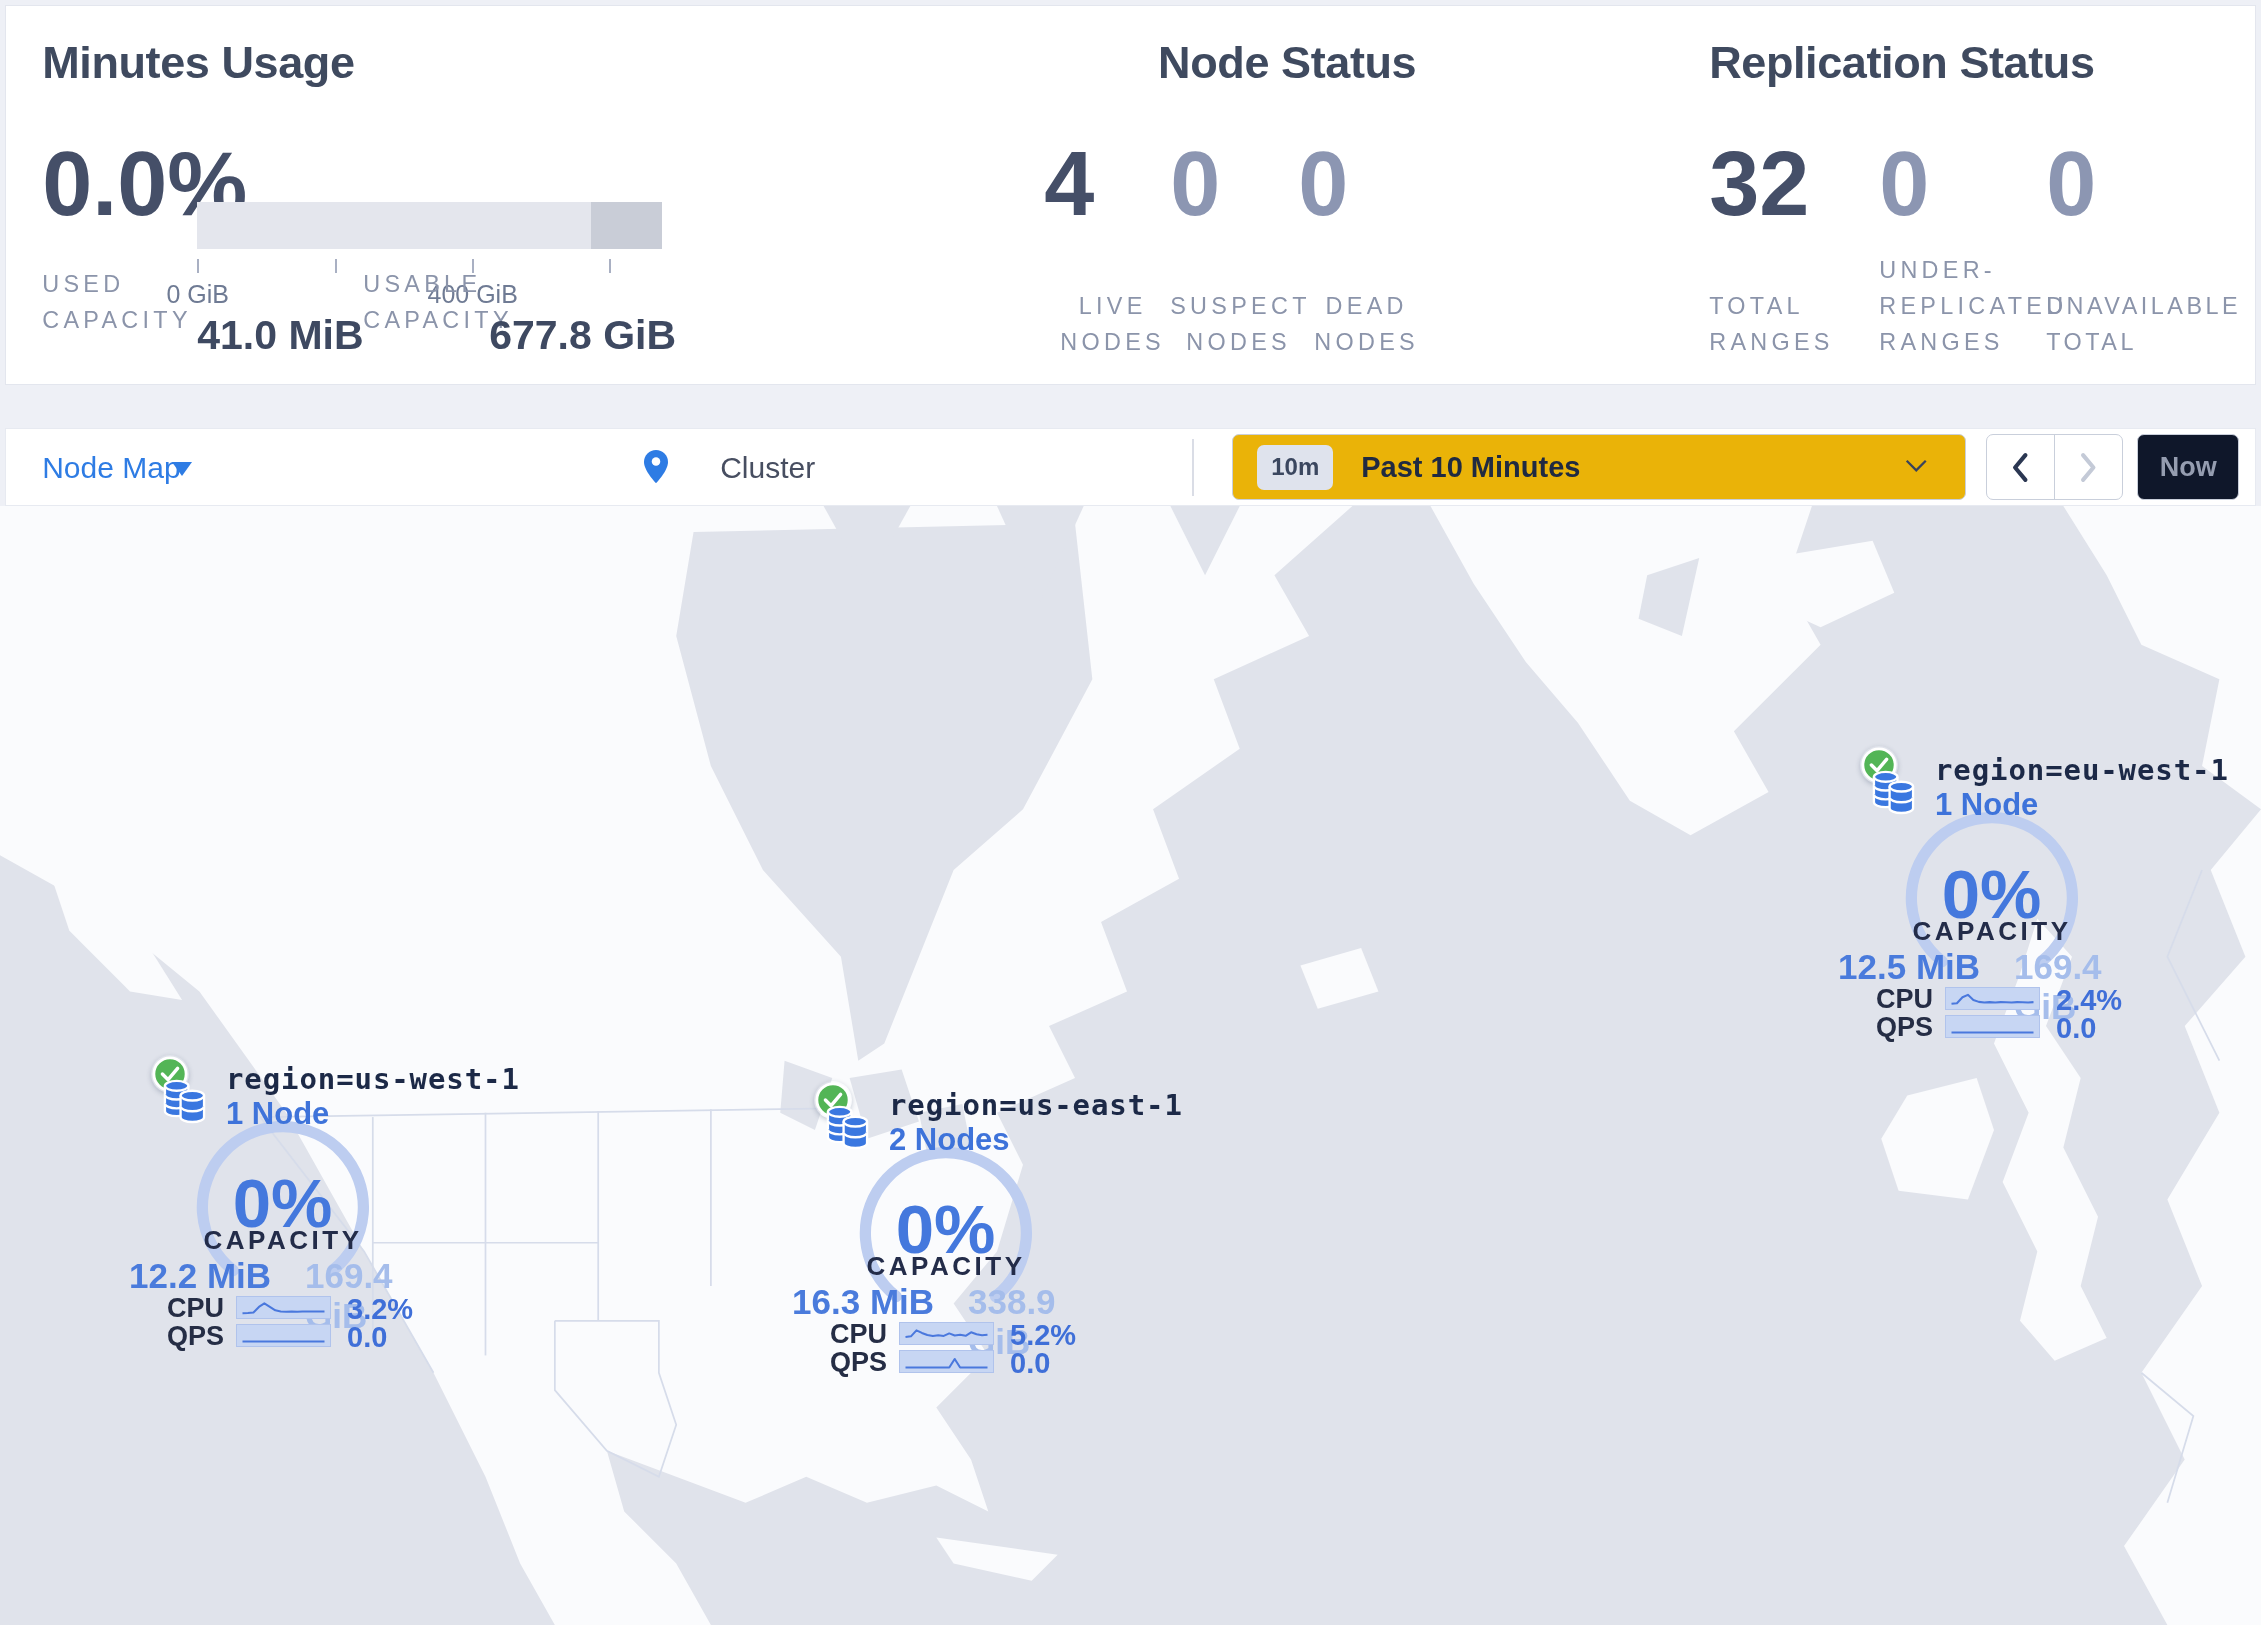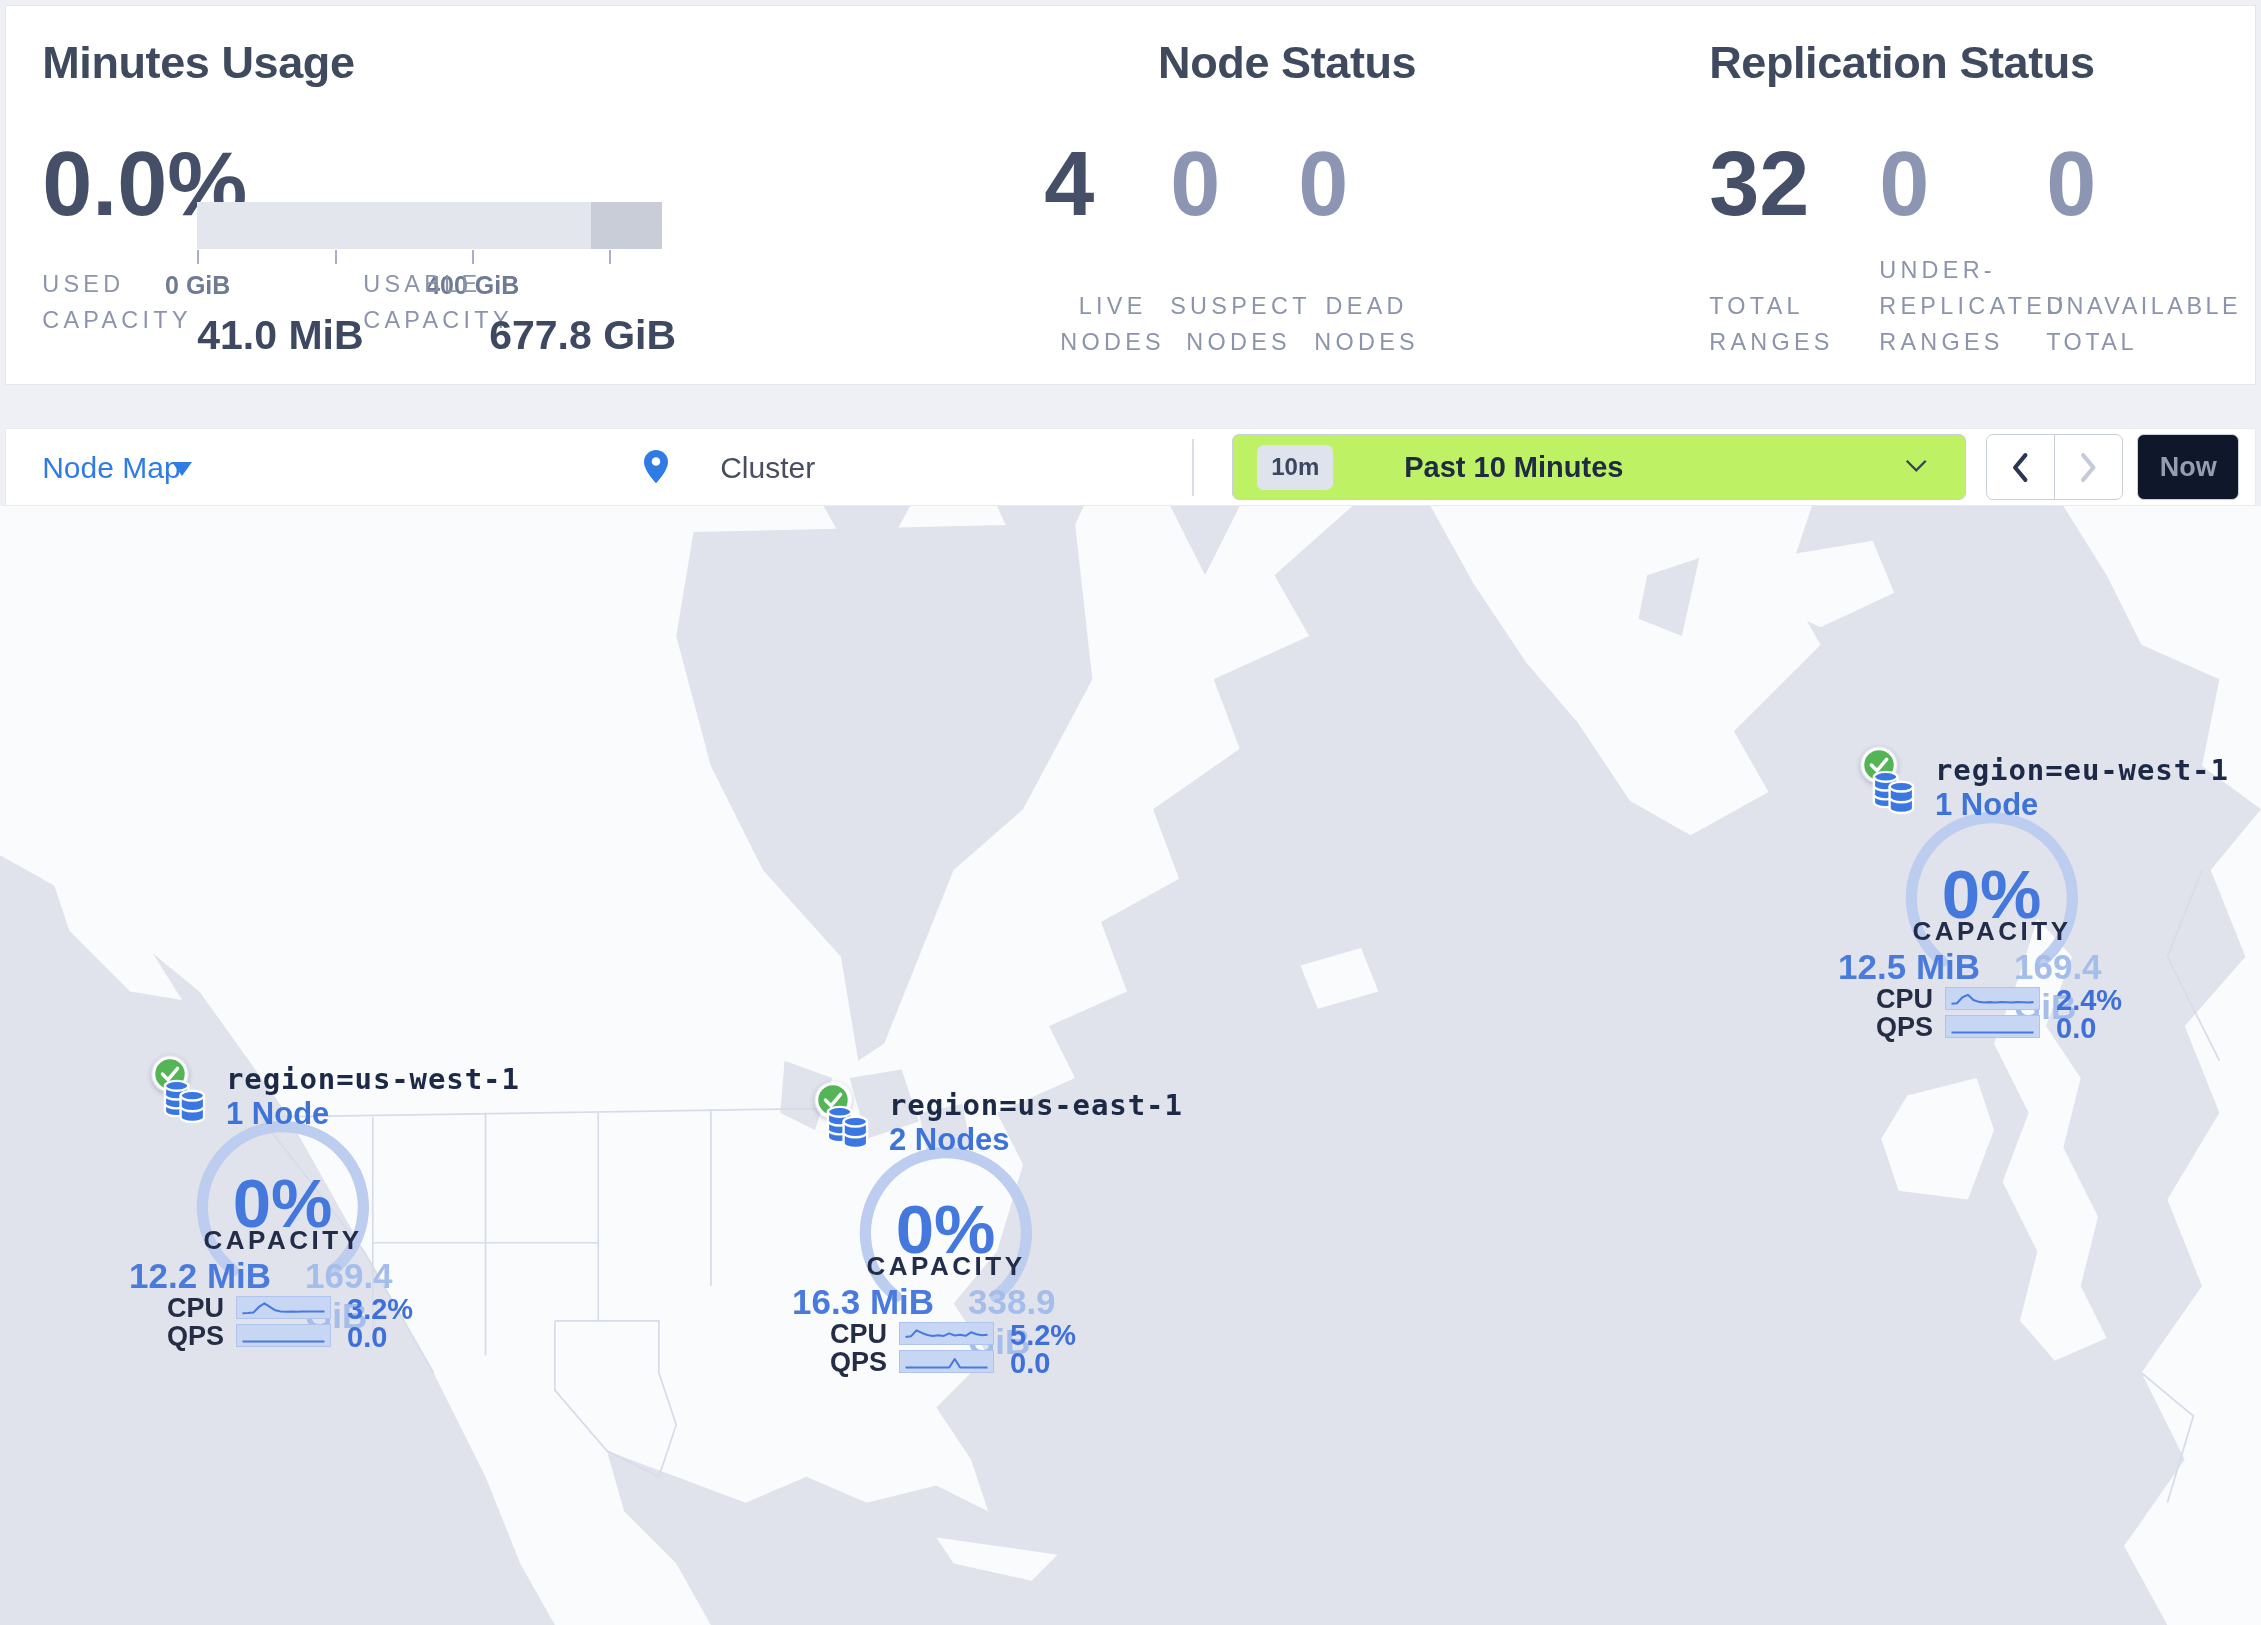--- a/index.html
+++ b/index.html
@@ -24,21 +24,21 @@
   .stat-item{position:absolute;top:0;height:323px;}
   .stat-item .big-num{position:absolute;top:102px;left:0;}
   .stat-label{
     position:absolute;bottom:0;left:0;width:137px;
     font-size:23.4px;line-height:36px;letter-spacing:4.3px;color:#8b94aa;font-weight:normal;
   }
   
   .pct-row{position:absolute;top:102px;left:0;}
   .cap-bar{position:absolute;left:155px;top:165px;width:465px;height:47px;background:#e4e6ed;}
   .cap-bar .dark-seg{position:absolute;right:0;top:0;width:71px;height:47px;background:#c9cdd7;}
-  .cap-ticks{position:absolute;left:155px;top:213px;width:465px;height:52px;font-weight:bold;}
+  .cap-ticks{position:absolute;left:155px;top:222px;width:465px;height:52px;}
   .tick-line{position:absolute;top:0;width:1.7px;height:14px;background:#a9b0c3;}
   .tick-lbl{position:absolute;top:21px;width:139px;margin-left:-69px;text-align:center;
     font-size:25px;color:#6f7b94;}
   .cap-detail{position:absolute;bottom:0;height:94px;}
   .cap-detail .lbl{position:absolute;left:0;top:0;width:143px;font-size:23.4px;line-height:36px;
     letter-spacing:4.3px;color:#8b94aa;}
   .cap-detail .val{position:absolute;bottom:1.7px;font-size:41px;font-weight:bold;color:#3e4961;}
   
   .toolbar{
     position:absolute;left:5.2px;top:428px;right:5.2px;height:78px;background:#ffffff;
@@ -46,21 +46,21 @@
   }
   .nodemap-link{position:absolute;left:36px;top:22px;font-size:30px;color:#2e7ce4;cursor:pointer;}
   .nodemap-caret{position:absolute;left:166px;top:33px;width:0;height:0;
     border-left:10.4px solid transparent;border-right:10.4px solid transparent;border-top:14.7px solid #2e7ce4;}
   .breadcrumb{position:absolute;left:638px;top:10.4px;height:57px;display:flex;align-items:center;gap:40px;}
   .breadcrumb .pin{margin-right:12px;}
   .breadcrumb .crumb-text{font-size:30px;color:#474e61;}
   .tb-divider{position:absolute;left:1186px;top:10.4px;width:1.7px;height:57px;background:#dadde6;}
   .time-box{
     position:absolute;left:1226px;top:5.2px;width:734px;height:66px;box-sizing:border-box;
-    border:1.7px solid #c9cfdb;border-radius:7px;background:#bef264;display:flex;align-items:center;cursor:pointer;gap:43px;
+    border:1.7px solid #c9cfdb;border-radius:7px;background:#eab308;display:flex;align-items:center;cursor:pointer;
   }
   .time-badge{margin-left:24px;background:#dfe3ed;border-radius:7px;padding:8.7px 14px;
     font-size:24px;font-weight:bold;color:#3b475f;}
   .time-text{margin-left:28px;font-size:29px;font-weight:bold;color:#202a41;}
   .time-caret{position:absolute;right:38px;top:24px;}
   .pager{
     position:absolute;left:1980px;top:5.2px;width:137px;height:66px;box-sizing:border-box;
     border:1.7px solid #c9cfdb;border-radius:7px;background:#fff;display:flex;
   }
   .pager .half{flex:1;display:flex;align-items:center;justify-content:center;cursor:pointer;}

